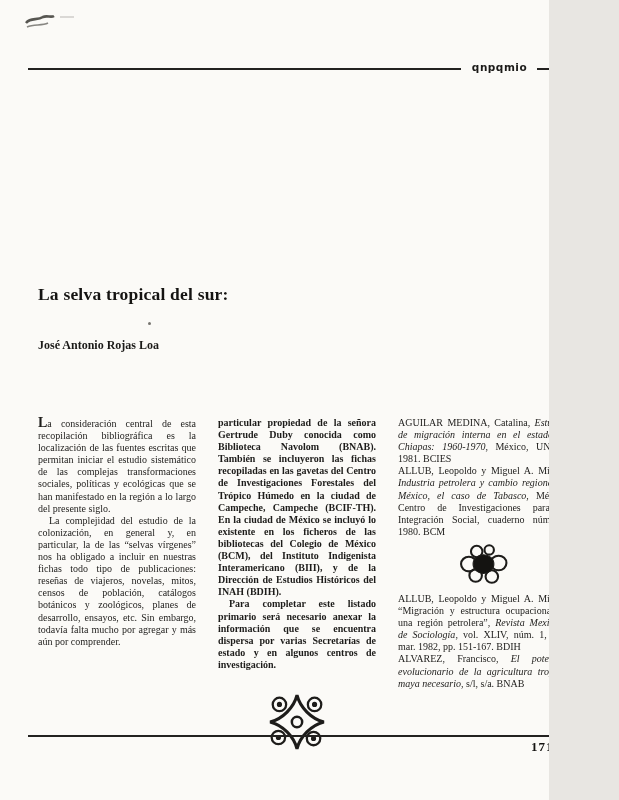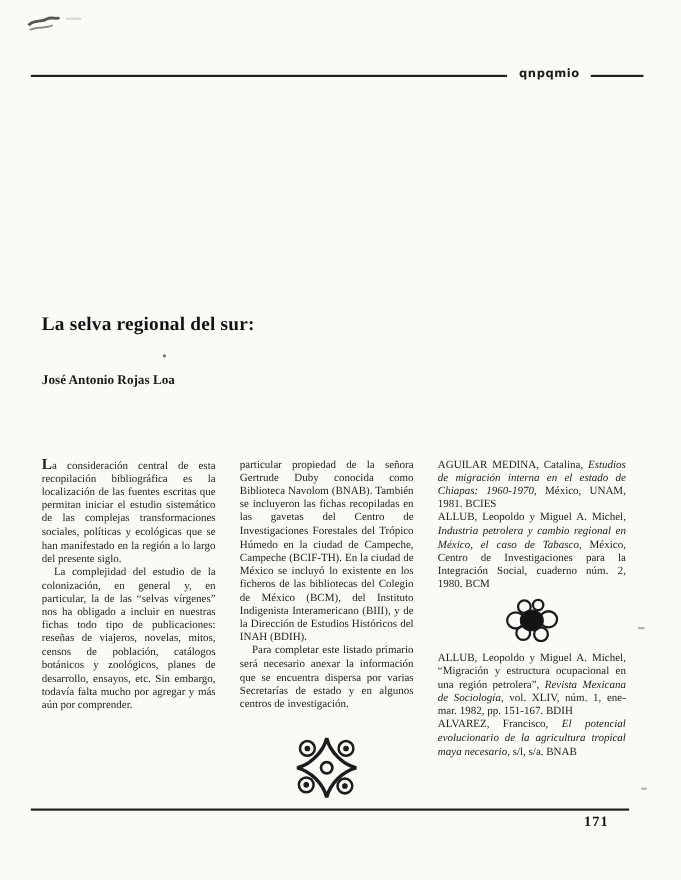--- a/index.html
+++ b/index.html
@@ -3,21 +3,21 @@
 <meta charset="utf-8">
 <style>
   html,body{margin:0;padding:0;}
   body{
     width:619px;height:800px;
     background:#e8e6e2;
     font-family:"Liberation Serif","DejaVu Serif",serif;
   }
   .page{
     position:relative;
-    width:619px;height:800px;
+    width:549px;height:800px;
     background:#fbfaf7;
     color:#1d1c1a;
     overflow:hidden;
   }
 
   
   .smudge{position:absolute;left:24px;top:10px;}
   .top-rule-left{position:absolute;left:28px;top:68px;width:433px;height:2px;background:#232220;}
   .top-rule-right{position:absolute;left:537px;top:68px;width:48px;height:2px;background:#232220;}
   .masthead{
@@ -41,21 +41,21 @@
 
   
   .col{
     position:absolute;top:383px;
     font-size:10px;line-height:12.1px;
     text-align:justify;text-justify:inter-word;
     color:#1d1c1a;
     margin-top:34px;
   }
   .col-1{left:38px;width:158px;}
-  .col-2{left:218px;width:158px;}
+  .col-2{left:218px;width:158px;font-weight:bold;}
   .col-3{left:398px;width:171px;}
   .col p{margin:0;}
   .col p.indent{text-indent:11px;}
   .lead::first-letter{font-size:14px;font-weight:bold;}
   .entry{margin:0 0 14px 0;}
   .entry .it{font-style:italic;}
 
   .ornament{display:block;margin:0 auto;}
   .orn2-wrap{margin-top:20px;text-align:center;}
   .orn3-wrap{margin:4px 0 9px 0;text-align:center;}
@@ -85,21 +85,21 @@
     <path d="M2 13 C7 7 13 11 19 7 C23 5 27 8 30 6" fill="none" stroke="#3a3834" stroke-width="2.6" opacity="0.85"></path>
     <path d="M3 17 C10 14 18 16 24 13" fill="none" stroke="#3a3834" stroke-width="1.6" opacity="0.6"></path>
   </svg>
   <div class="speck d"></div>
 
   <div class="top-rule-left"></div>
   <div class="masthead">qnpqmio</div>
   <div class="top-rule-right"></div>
 
   <h1 class="title">
-    <span>La selva regional del sur:</span><br>
+    <span>La selva tropical del sur:</span><br>
   </h1>
   <div class="speck c"></div>
   <div class="author">José Antonio Rojas Loa</div>
 
   <div class="col col-1">
     <p class="lead">La consideración central de esta recopilación bibliográfica es la localización de las fuentes escritas que permitan iniciar el estudio sistemático de las complejas transformaciones sociales, políticas y ecológicas que se han manifestado en la región a lo largo del presente siglo.</p>
     <p class="indent">La complejidad del estudio de la colonización, en general y, en particular, la de las “selvas vírgenes” nos ha obligado a incluir en nuestras fichas todo tipo de publicaciones: reseñas de viajeros, novelas, mitos, censos de población, catálogos botánicos y zoológicos, planes de desarrollo, ensayos, etc. Sin embargo, todavía falta mucho por agregar y más aún por comprender.</p>
   </div>
 
   <div class="col col-2">

